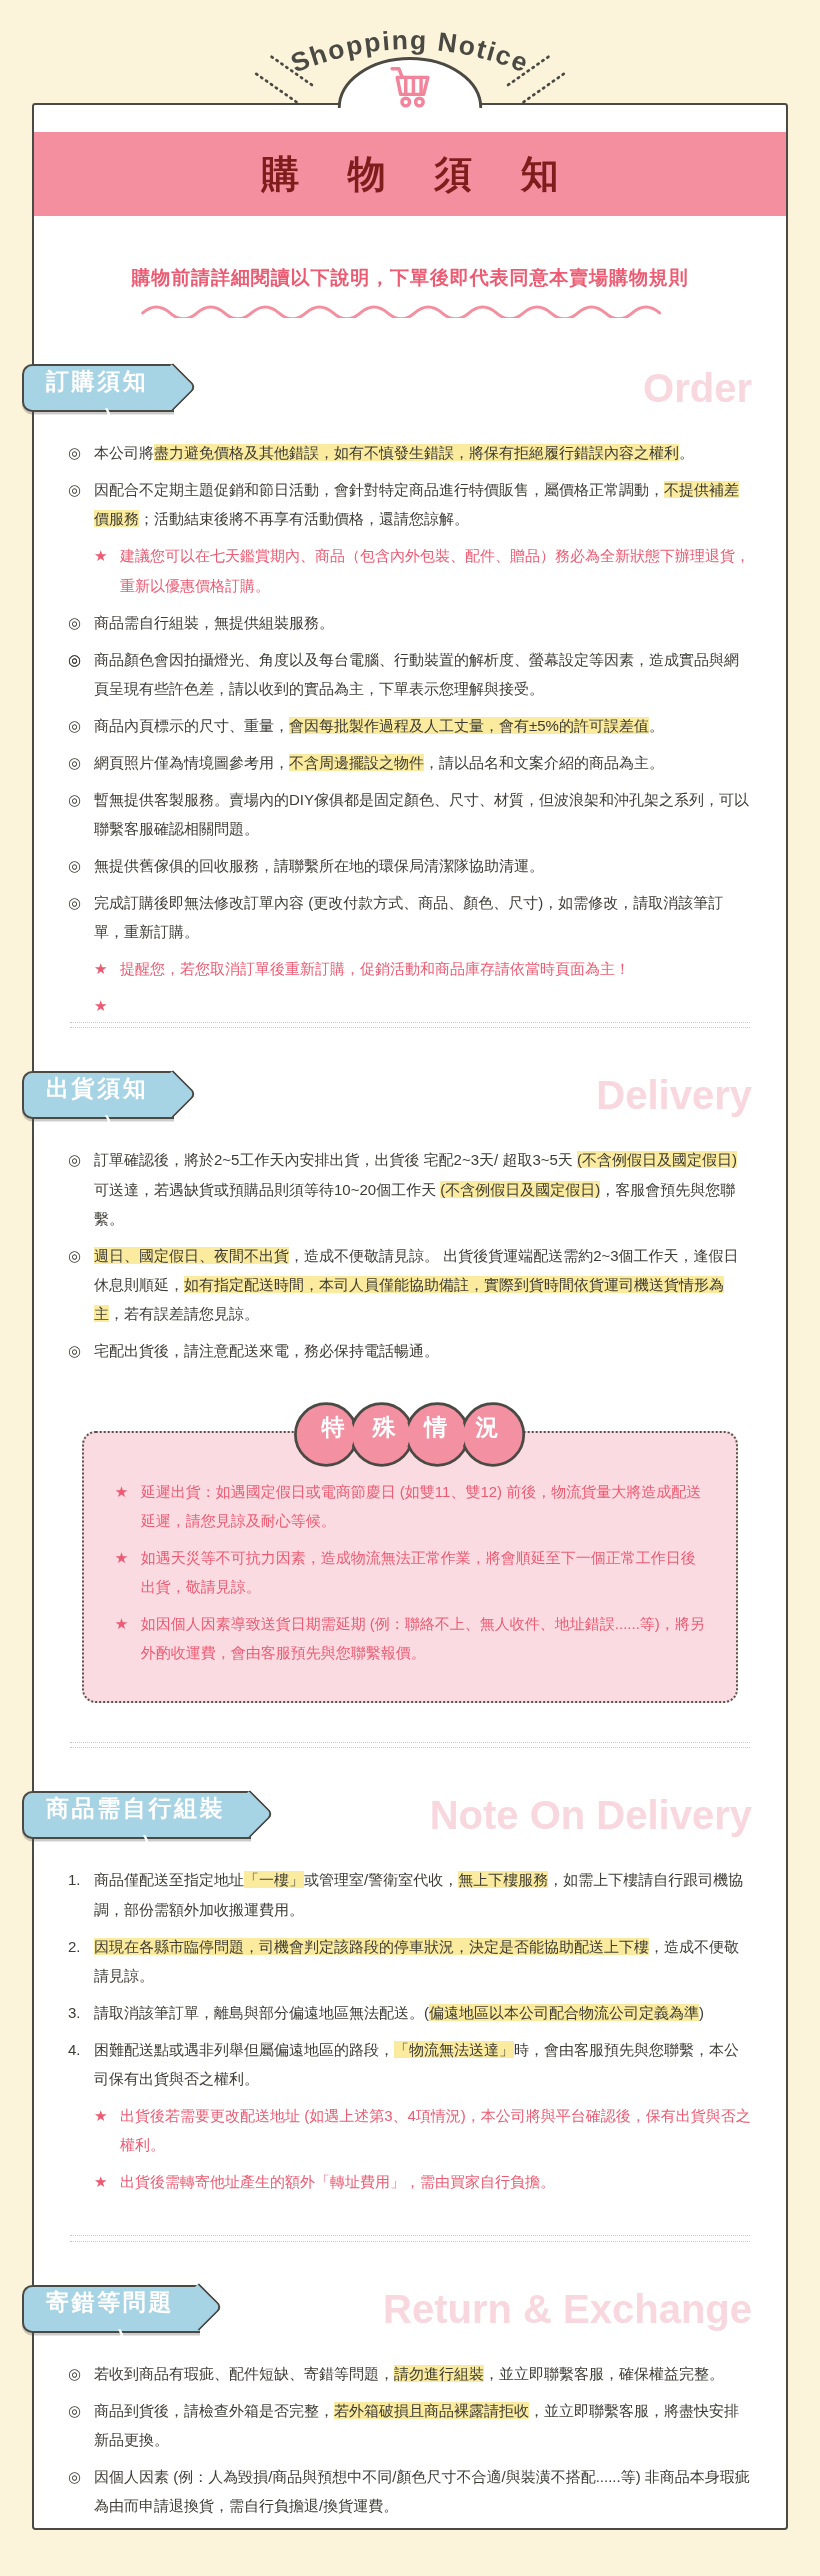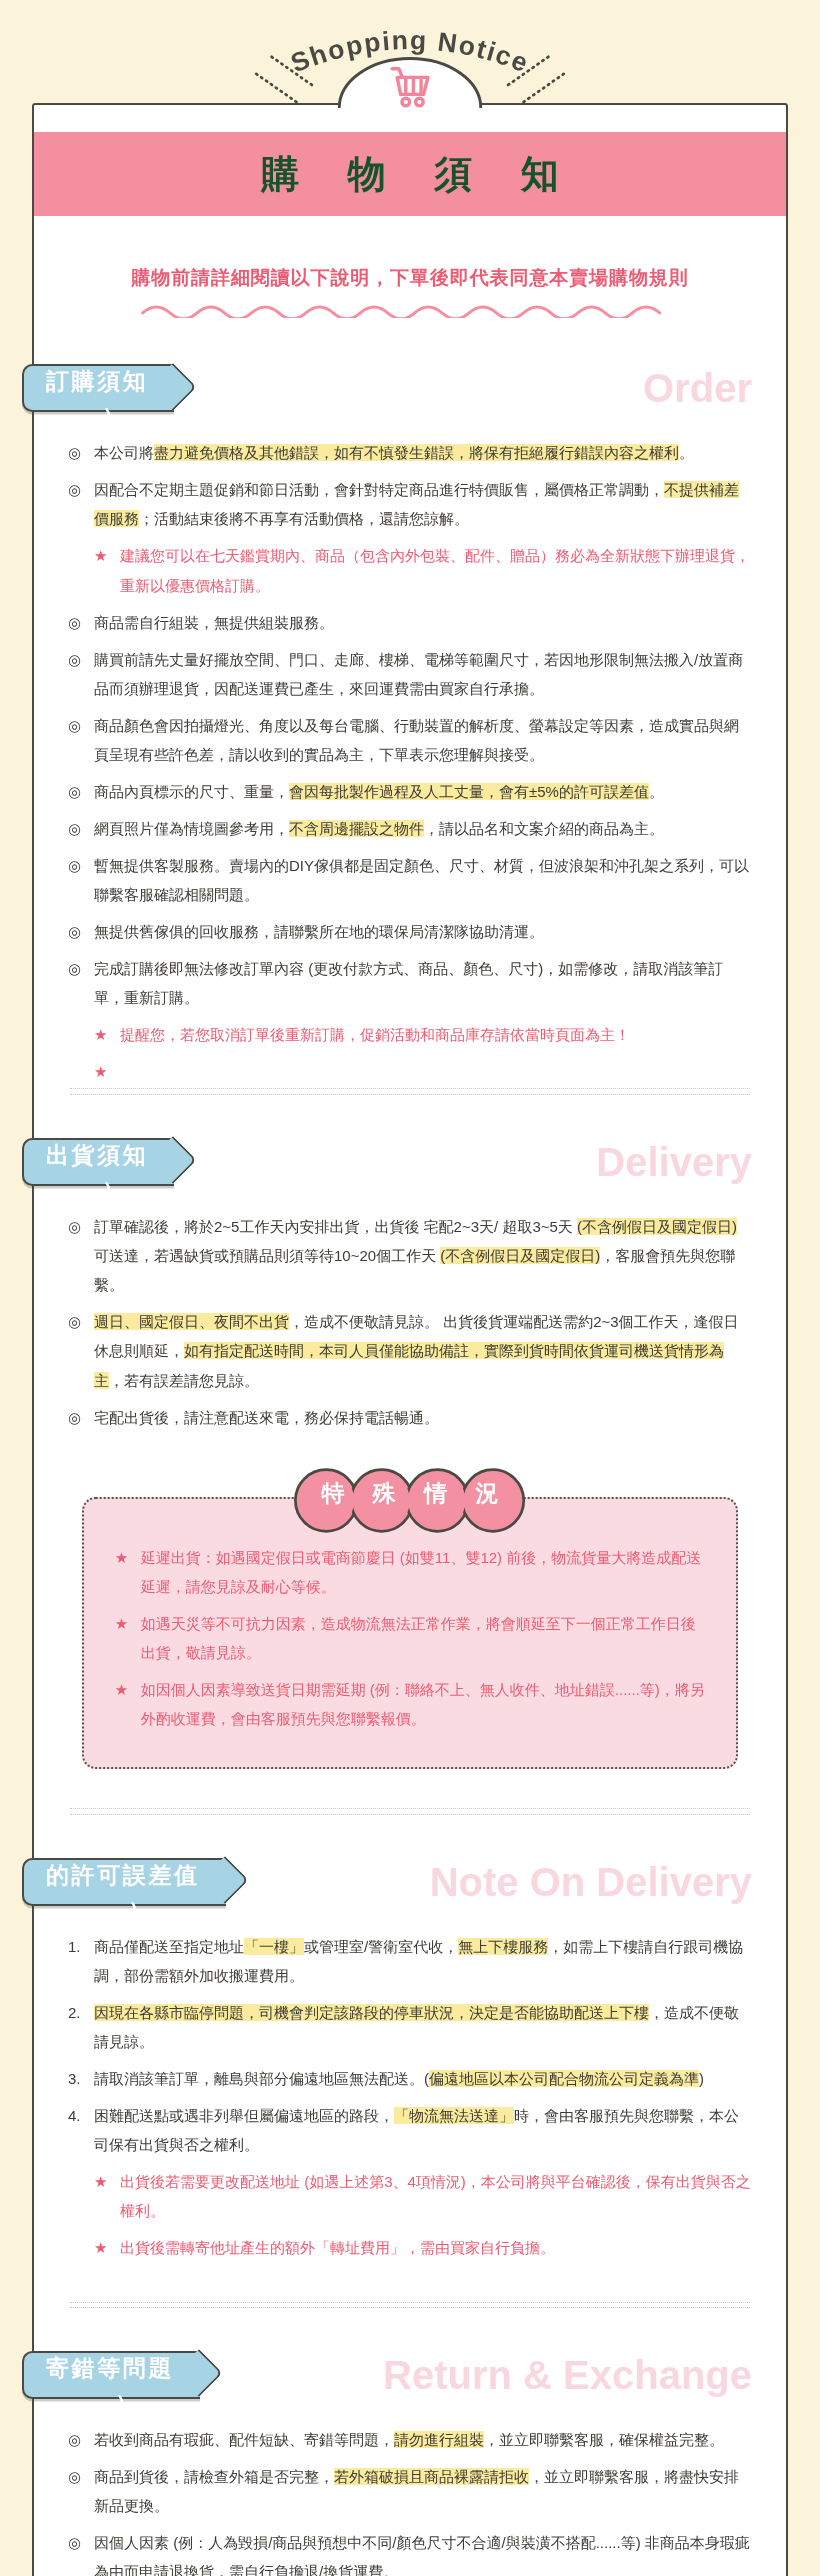--- a/index.html
+++ b/index.html
@@ -4,21 +4,21 @@
 <style>
   html,body{margin:0;padding:0;background:var(--page-cream,#FBF4DA);}
   body{width:820px;font-family:"Liberation Sans","DejaVu Sans",sans-serif;padding-bottom:50px;}
   .card{position:relative;margin:103px 32px 0;background:#fff;border:2.6px solid var(--border-dark,#4A4943);border-radius:3.4px;}
   
   .ribbon{position:absolute;top:-103px;left:50%;transform:translateX(-50%);width:410px;height:107px;}
   .arch{position:absolute;top:-50px;left:50%;transform:translateX(-50%);width:145px;height:53px;}
   .cart{position:absolute;top:-43px;left:50%;transform:translateX(-50%);width:46px;height:46px;}
   
   .banner{margin-top:27px;height:84px;background:var(--banner-pink,#F48FA0);display:flex;align-items:center;justify-content:center;}
-  .banner h1{margin:8px;color:#14532d;font-size:38px;font-weight:bold;letter-spacing:19px;padding-left:19px;}
+  .banner h1{margin:8px;color:#7f1d1d;font-size:38px;font-weight:bold;letter-spacing:19px;padding-left:19px;}
   .content{padding:0 34px;}
   .intro{margin-top:49px;text-align:center;}
   .intro-text{color:var(--accent-red,#ED5B72);font-size:19px;font-weight:bold;letter-spacing:0.9px;}
   .wave{margin-top:10.3px;}
   
   .section{margin-top:43px;}
   .sec-head{display:flex;align-items:center;height:48px;margin-left:-46px;}
   .sec-tag{position:relative;display:flex;align-items:center;height:44px;background:var(--label-blue,#A7D4E4);
     border:2.6px solid var(--border-dark,#4A4943);border-right:none;border-radius:10.3px 0 0 10.3px;
     padding:0 26px 0 22px;box-shadow:0 2.6px 0 rgba(74,73,67,.28);flex-direction:column;}
@@ -107,21 +107,21 @@
               <span class="sec-tag-label">訂購須知</span>
               <span class="sec-tag-chevron">›</span>
             </div>
             <div class="watermark">Order</div>
           </div>
           <ul class="items">
             <li class="item"><span class="marker">◎</span><span>本公司將</span><span class="hl">盡力避免價格及其他錯誤，如有不慎發生錯誤，將保有拒絕履行錯誤內容之權利</span><span>。</span></li>
             <li class="item"><span class="marker">◎</span><span>因配合不定期主題促銷和節日活動，會針對特定商品進行特價販售，屬價格正常調動，</span><span class="hl">不提供補差價服務</span><span>；活動結束後將不再享有活動價格，還請您諒解。</span></li>
             <li class="item red indent"><span class="marker">★</span><span>建議您可以在七天鑑賞期內、商品（包含內外包裝、配件、贈品）務必為全新狀態下辦理退貨，重新以優惠價格訂購。</span></li>
             <li class="item"><span class="marker">◎</span><span>商品需自行組裝，無提供組裝服務。</span></li>
-            <li class="item"><span class="marker">◎</span><span>購買前請先丈量好擺放空間、門口、走廊、樓梯、電梯等範圍尺寸，若因地形限制無法搬入/放置商品而須辦理退貨，因配送運費已產生，來回運費需由買家自行承擔。</span></li>
+            <li class="item"><span class="marker">◎</span></li>
             <li class="item"><span class="marker">◎</span><span>商品顏色會因拍攝燈光、角度以及每台電腦、行動裝置的解析度、螢幕設定等因素，造成實品與網頁呈現有些許色差，請以收到的實品為主，下單表示您理解與接受。</span></li>
             <li class="item"><span class="marker">◎</span><span>商品內頁標示的尺寸、重量，</span><span class="hl">會因每批製作過程及人工丈量，會有±5%的許可誤差值</span><span>。</span></li>
             <li class="item"><span class="marker">◎</span><span>網頁照片僅為情境圖參考用，</span><span class="hl">不含周邊擺設之物件</span><span>，請以品名和文案介紹的商品為主。</span></li>
             <li class="item"><span class="marker">◎</span><span>暫無提供客製服務。賣場內的DIY傢俱都是固定顏色、尺寸、材質，但波浪架和沖孔架之系列，可以聯繫客服確認相關問題。</span></li>
             <li class="item"><span class="marker">◎</span><span>無提供舊傢俱的回收服務，請聯繫所在地的環保局清潔隊協助清運。</span></li>
             <li class="item"><span class="marker">◎</span><span>完成訂購後即無法修改訂單內容 (更改付款方式、商品、顏色、尺寸)，如需修改，請取消該筆訂單，重新訂購。</span></li>
             <li class="item red indent"><span class="marker">★</span><span>提醒您，若您取消訂單後重新訂購，促銷活動和商品庫存請依當時頁面為主！</span></li>
             <li class="item red indent"><span class="marker">★</span></li>
           </ul>
         </section>
@@ -159,21 +159,21 @@
               <li class="item red"><span class="marker">★</span><span>延遲出貨：如遇國定假日或電商節慶日 (如雙11、雙12) 前後，物流貨量大將造成配送延遲，請您見諒及耐心等候。</span></li>
               <li class="item red"><span class="marker">★</span><span>如遇天災等不可抗力因素，造成物流無法正常作業，將會順延至下一個正常工作日後出貨，敬請見諒。</span></li>
               <li class="item red"><span class="marker">★</span><span>如因個人因素導致送貨日期需延期 (例：聯絡不上、無人收件、地址錯誤......等)，將另外酌收運費，會由客服預先與您聯繫報價。</span></li>
             </ul>
           </div>
         </section>
         <div class="divider"></div>
         <section class="section">
           <div class="sec-head">
             <div class="sec-tag">
-              <span class="sec-tag-label">的許可誤差值</span>
+              <span class="sec-tag-label">商品需自行組裝</span>
               <span class="sec-tag-chevron">›</span>
             </div>
             <div class="watermark">Note On Delivery</div>
           </div>
           <ul class="items">
             <li class="item"><span class="marker">1.</span><span>商品僅配送至指定地址</span><span class="hl">「一樓」</span><span>或管理室/警衛室代收，</span><span class="hl">無上下樓服務</span><span>，如需上下樓請自行跟司機協調，部份需額外加收搬運費用。</span></li>
             <li class="item"><span class="marker">2.</span><span class="hl">因現在各縣市臨停問題，司機會判定該路段的停車狀況，決定是否能協助配送上下樓</span><span>，造成不便敬請見諒。</span></li>
             <li class="item"><span class="marker">3.</span><span>請取消該筆訂單，離島與部分偏遠地區無法配送。(</span><span class="hl">偏遠地區以本公司配合物流公司定義為準</span><span>)</span></li>
             <li class="item"><span class="marker">4.</span><span>困難配送點或遇非列舉但屬偏遠地區的路段，</span><span class="hl">「物流無法送達」</span><span>時，會由客服預先與您聯繫，本公司保有出貨與否之權利。</span></li>
             <li class="item red indent"><span class="marker">★</span><span>出貨後若需要更改配送地址 (如遇上述第3、4項情況)，本公司將與平台確認後，保有出貨與否之權利。</span></li>

